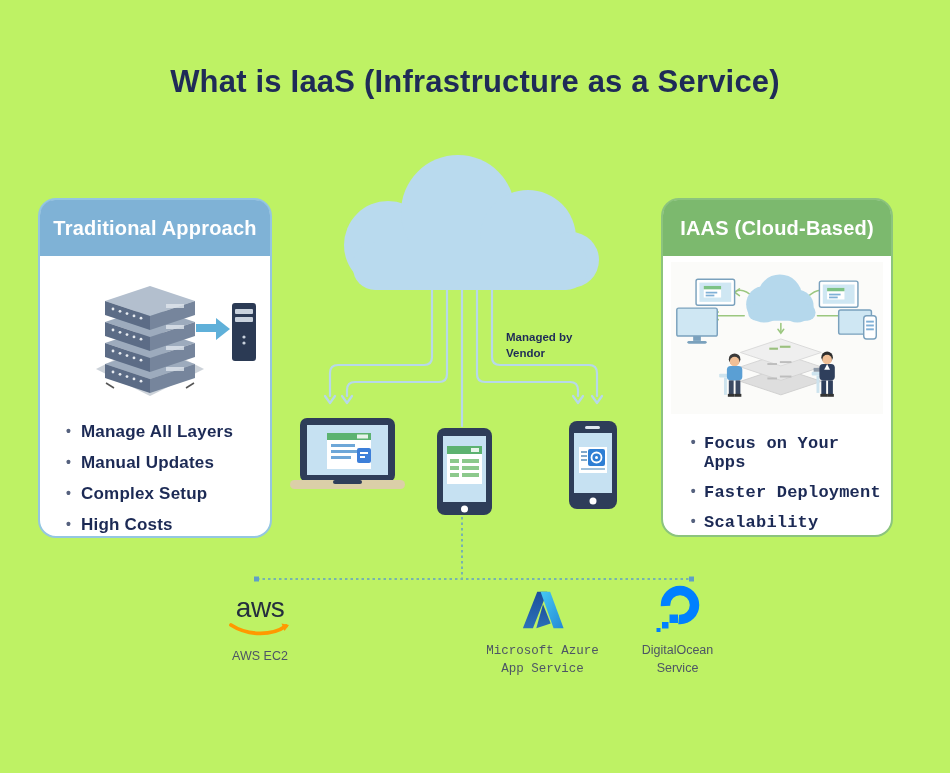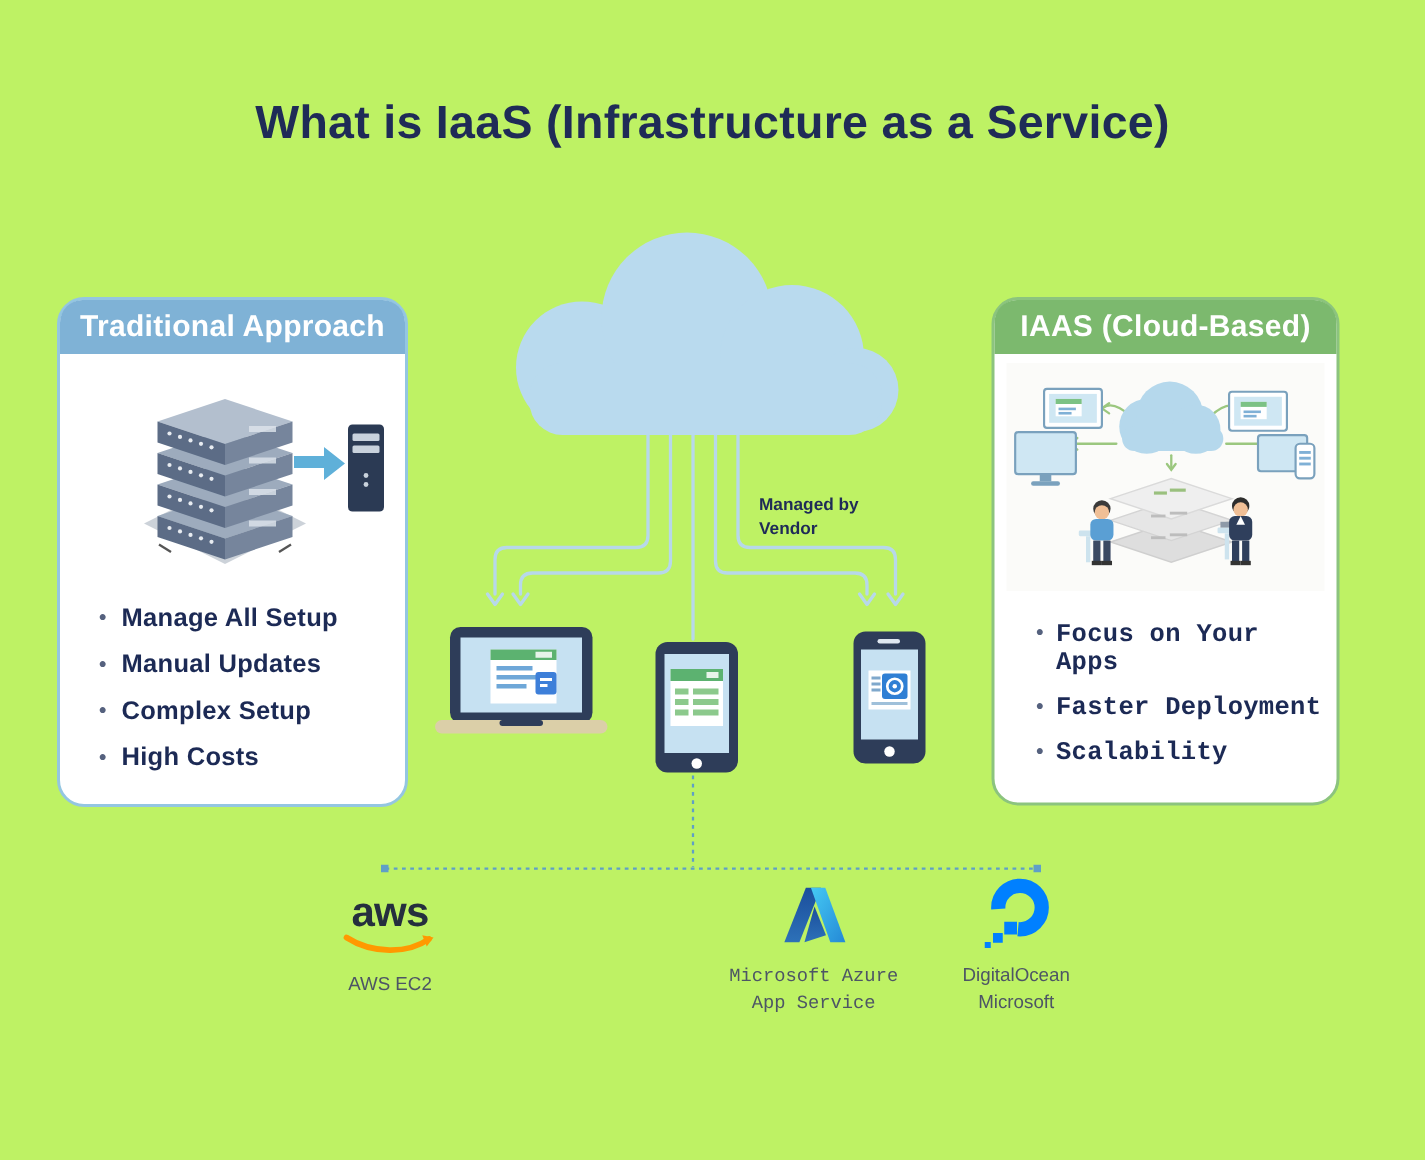--- a/index.html
+++ b/index.html
@@ -5,21 +5,21 @@
   html,body{margin:0;padding:0;background:#fff;}
   .canvas{position:relative;width:950px;height:773px;background:#bef264;overflow:hidden;
           font-family:"Liberation Sans",sans-serif;}
   .title{position:absolute;top:64px;left:0;width:100%;text-align:center;
          font-size:31px;font-weight:bold;color:var(--title-navy);letter-spacing:.2px;}
 
   
   .panel{position:absolute;background:#fff;border-radius:18px;box-sizing:border-box;}
   .panel.left{left:38px;top:198px;width:234px;height:340px;border:2px solid var(--blue-border);}
   .panel.right{left:661px;top:198px;width:232px;height:339px;border:2px solid var(--green-border);}
-  .panel-header{height:36px;border-radius:15px 15px 0 0;display:flex;align-items:center;justify-content:center;
+  .panel-header{height:56px;border-radius:15px 15px 0 0;display:flex;align-items:center;justify-content:center;
                 color:#fff;font-weight:bold;font-size:20px;letter-spacing:.2px;}
   .panel.left .panel-header{background:var(--blue-header);}
   .panel.right .panel-header{background:var(--green-header);}
   .illus{display:flex;justify-content:center;align-items:center;}
   .panel.left .illus{height:148px;margin-top:6px;}
   .panel.right .illus{height:152px;margin:6px 8px 0;background:#fbfbf9;}
   .bullets{list-style:none;margin:12px 0 0;padding:0 8px 0 26px;}
   .bullets li{position:relative;padding-left:15px;font-size:17px;font-weight:600;
               color:var(--bullet-navy);margin-bottom:11px;letter-spacing:.2px;}
   .bullets li::before{content:"\2022";position:absolute;left:0;top:1px;font-size:14px;color:#55617e;}
@@ -41,21 +41,21 @@
 
   
   .provider{position:absolute;text-align:center;}
   .provider .logo-box{height:54px;display:flex;align-items:center;justify-content:center;}
   .plabel{font-size:12.5px;color:var(--label-gray);line-height:1.4;margin-top:6px;font-weight:500;}
   #p-aws{left:205px;top:588px;width:110px;}
   #p-gae{left:340px;top:583px;width:115px;}
   #p-azure{left:485px;top:583px;width:115px;font-family:Liberation Mono, monospace;}
   #p-do{left:620px;top:582px;width:115px;}
   .aws-wordmark{display:flex;flex-direction:column;align-items:center;}
-  .aws-text{font-size:28px;font-weight:bold;color:var(--aws-navy);letter-spacing:-.5px;line-height:1;}
+  .aws-text{font-size:28px;font-weight:normal;color:var(--aws-navy);letter-spacing:-.5px;line-height:1;}
 </style>
 </head>
 <body>
 
 <div class="canvas">
 
   <div class="title">What is IaaS (Infrastructure as a Service)</div>
 
   <svg class="center-svg" viewBox="0 0 367 437" aria-hidden="true">
 
@@ -191,21 +191,21 @@
         <g>
           <rect x="182" y="36" width="24" height="58" rx="3" fill="#2b3a54"></rect>
           <rect x="185" y="42" width="18" height="5" rx="1" fill="#c9d2dd"></rect>
           <rect x="185" y="50" width="18" height="5" rx="1" fill="#c9d2dd"></rect>
           <circle cx="194" cy="70" r="1.6" fill="#c9d2dd"></circle>
           <circle cx="194" cy="76" r="1.6" fill="#c9d2dd"></circle>
         </g>
       </svg>
     </div>
     <ul class="bullets">
-      <li><span>Manage All Setup</span></li>
+      <li><span>Manage All Layers</span></li>
       <li><span>Manual Updates</span></li>
       <li><span>Complex Setup</span></li>
       <li><span>High Costs</span></li>
     </ul>
   </div>
 
   <div class="panel right">
     <div class="panel-header">IAAS (Cloud-Based)</div>
     <div class="illus">
       <svg width="214" height="150" viewBox="0 0 220 150" aria-hidden="true">
@@ -342,17 +342,17 @@
     <div class="logo-box">
       <svg width="48" height="48" viewBox="0 0 48 48" aria-hidden="true">
         <circle cx="26" cy="20" r="14.5" fill="none" stroke="#0080ff" stroke-width="9.5" stroke-dasharray="24 20.2 46.9 0"></circle>
         <rect x="15.5" y="29.5" width="8.5" height="8.5" fill="#0080ff"></rect>
         <rect x="8" y="37" width="6.5" height="6.5" fill="#0080ff"></rect>
         <rect x="2.5" y="43" width="4" height="4" fill="#0080ff"></rect>
       </svg>
     </div>
     <div class="plabel">
       <div>DigitalOcean</div>
-      <div>Microsoft</div>
+      <div>Service</div>
     </div>
   </div>
 
 </div>
 
 </body></html>

